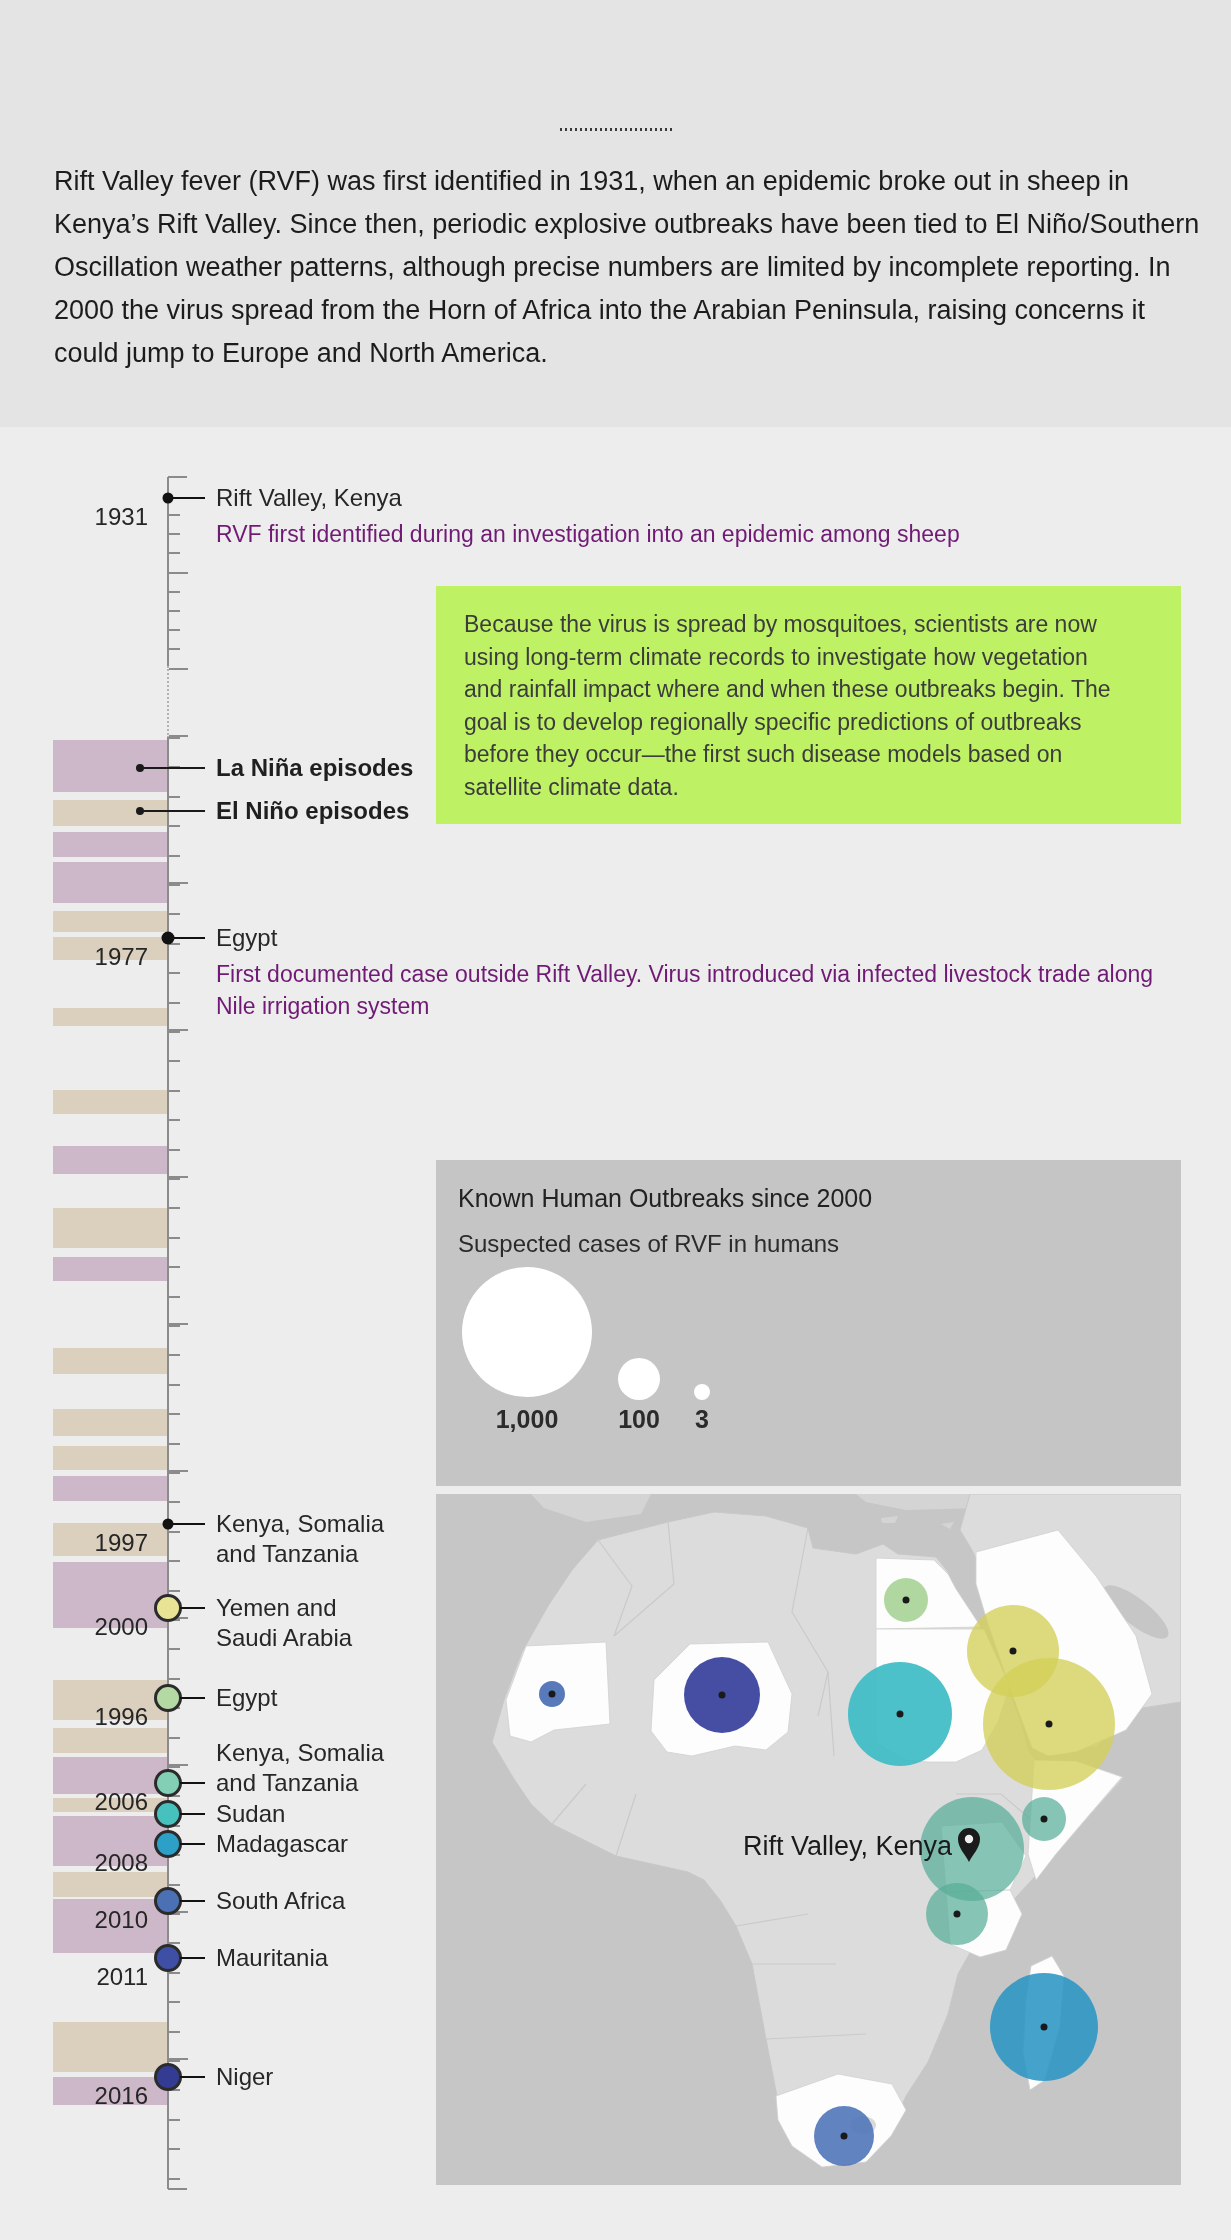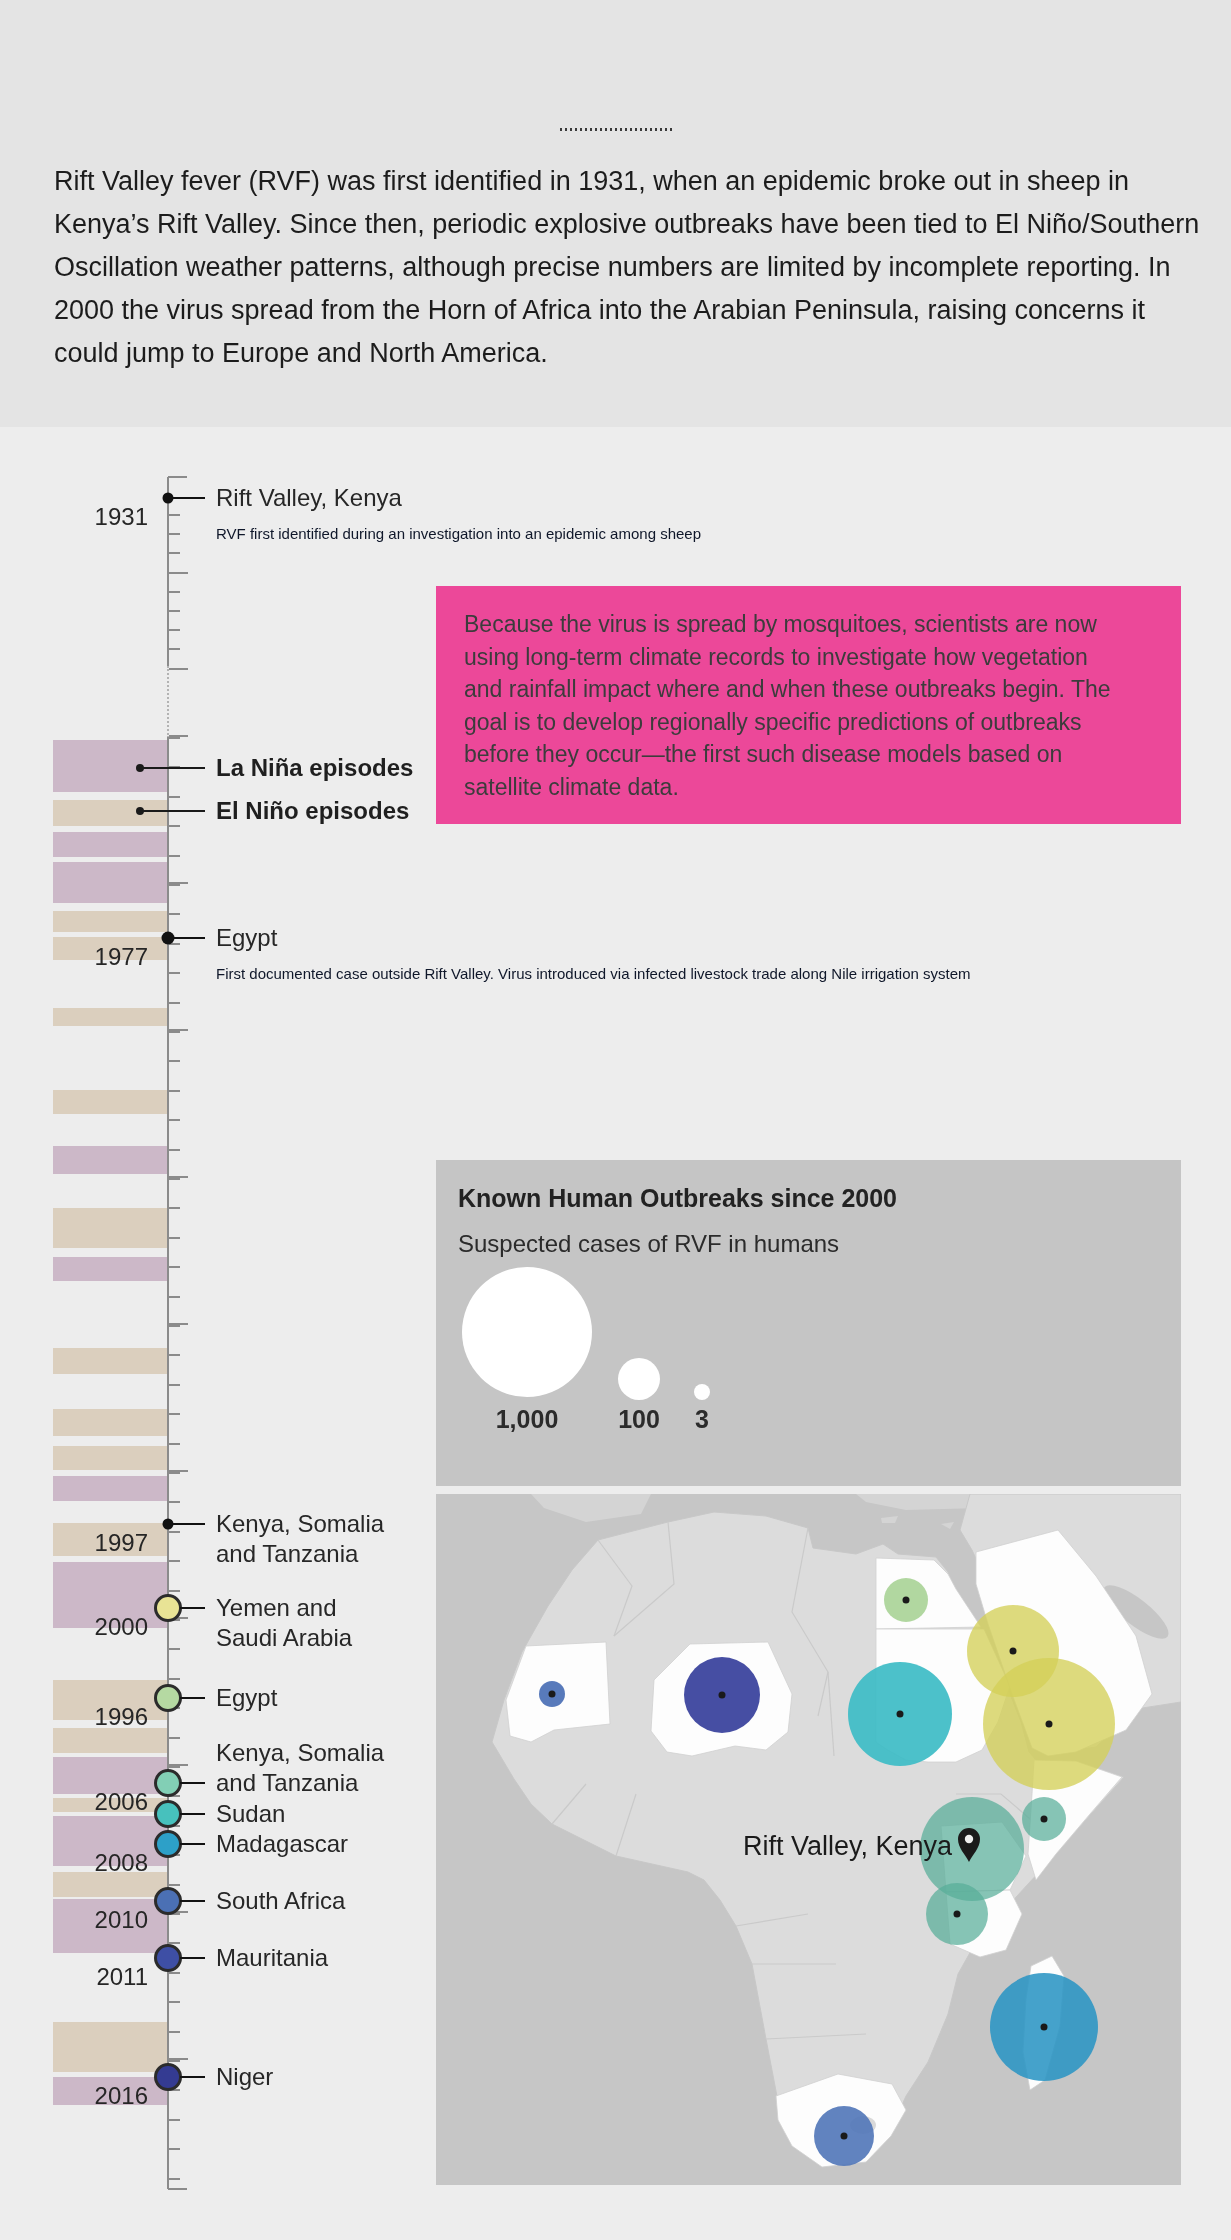--- a/index.html
+++ b/index.html
@@ -39,36 +39,36 @@
   .ms .dot.d13{width:13px;height:13px;}
   .ms .circle{position:absolute;left:168px;transform:translate(-50%,-50%);
               width:22px;height:22px;border:3px solid #2b2b2b;border-radius:50%;}
   .ms .lead{position:absolute;height:2px;background:#121212;transform:translateY(-1px);}
   .ms .lead.from-axis{left:168px;width:37px;}
   .ms .lead.from-circle{left:180px;width:25px;}
   .ms .lbl{position:absolute;left:216px;width:250px;font-size:24px;line-height:30px;color:#272727;}
   .ms .lbl.one{transform:translateY(-50%);}
   .ms .lbl.two{transform:translateY(-15px);}
   .ms .lbl.up{transform:translateY(-45px);}
-  .desc{position:absolute;left:216px;font-size:15px;line-height:32px;color:#0f172a;}
+  .desc{position:absolute;left:216px;font-size:23px;line-height:32px;color:#701a75;}
 
   
   .ep{position:absolute;left:0;width:1231px;height:0;}
   .ep .dot{position:absolute;left:140px;width:8px;height:8px;border-radius:50%;
            background:#1a1a1a;transform:translate(-50%,-50%);}
   .ep .lead{position:absolute;left:140px;width:65px;height:2px;background:#1a1a1a;transform:translateY(-1px);}
   .ep .lbl{position:absolute;left:216px;font-size:24px;font-weight:700;color:#1f1f1f;transform:translateY(-50%);}
 
   
-  #callout{position:absolute;left:436px;top:586px;width:745px;height:238px;background:#ec4899;box-sizing:border-box;padding:22px 28px;}
+  #callout{position:absolute;left:436px;top:586px;width:745px;height:238px;background:#bef264;box-sizing:border-box;padding:22px 28px;}
   #callout p{margin:0;width:664px;font-size:23px;line-height:32.5px;color:#3c3c3c;}
 
   
   #legend{position:absolute;left:436px;top:1160px;width:745px;height:326px;background:#c5c5c5;}
-  #legend .lg-title{position:absolute;left:22px;top:24px;font-size:25px;font-weight:700;color:#222;}
+  #legend .lg-title{position:absolute;left:22px;top:24px;font-size:25px;font-weight:400;color:#222;}
   #legend .lg-sub{position:absolute;left:22px;top:70px;font-size:24px;color:#2b2b2b;}
   .lg-circle{position:absolute;border-radius:50%;background:#ffffff;}
   .lg-val{position:absolute;font-size:25px;font-weight:700;color:#2b2b2b;transform:translateX(-50%);}
   #legend .lg-foot{position:absolute;left:22px;top:283px;font-size:24px;font-weight:700;color:#7d7d7d;}
 
   
   #map{position:absolute;left:436px;top:1494px;width:745px;height:691px;}
 </style>
 </head>
 <body>

